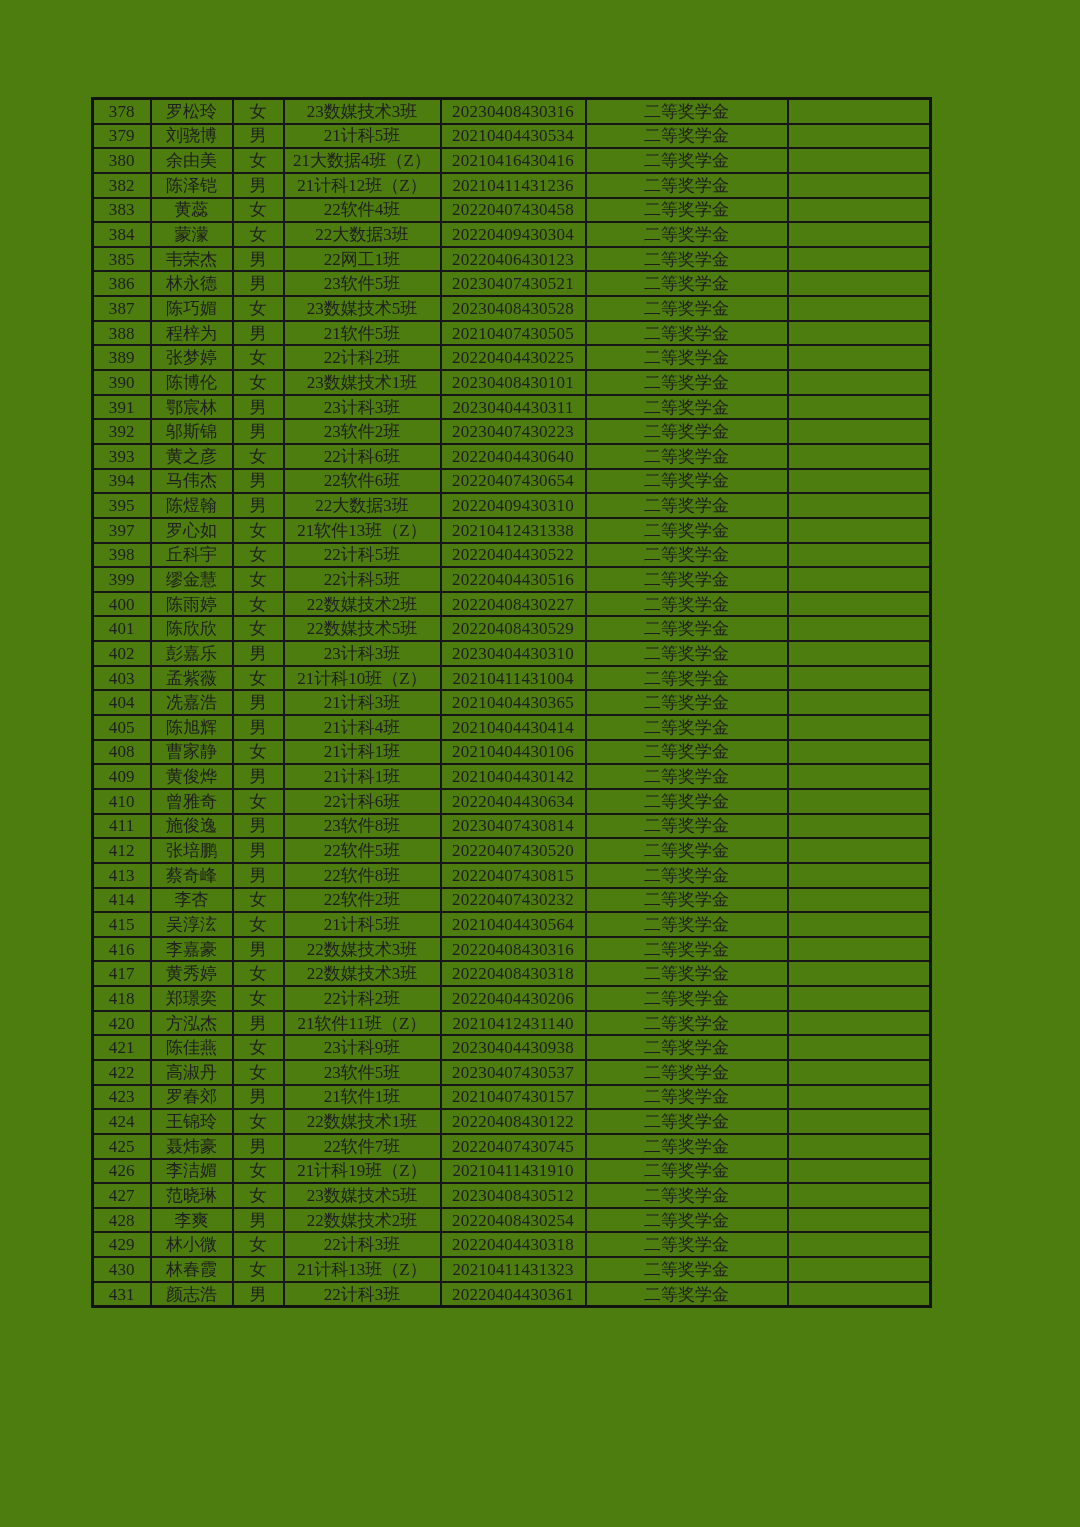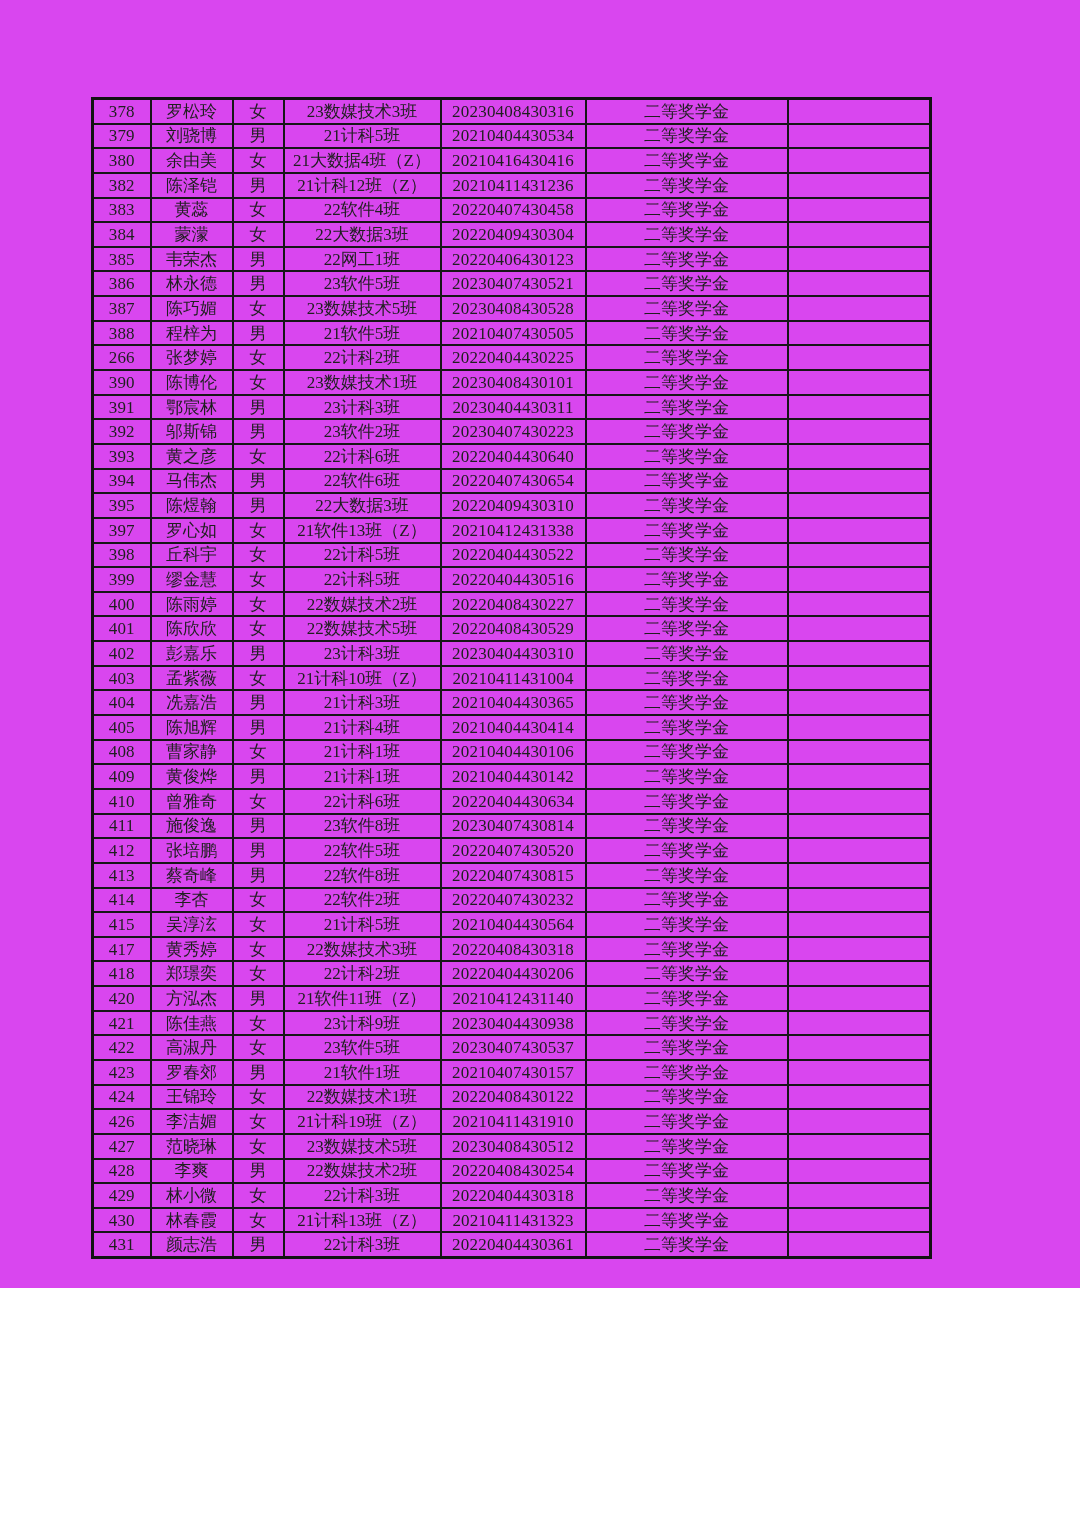--- a/index.html
+++ b/index.html
@@ -3,22 +3,22 @@
 <meta charset="utf-8">
 <style>
   html, body {
     margin: 0;
     padding: 0;
     background: #ffffff;
   }
   .page {
     position: relative;
     width: 1080px;
-    height: 1288px;
-    background: #d946ef;
+    height: 1527px;
+    background: #4d7c0f;
     overflow: hidden;
     font-family: "Liberation Serif", "DejaVu Serif", serif;
     color: #1f1f1f;
   }
   table.roster {
     position: absolute;
     left: 91px;
     top: 97px;
     width: 838px;
     border-collapse: collapse;
@@ -149,21 +149,21 @@
         <tr>
           <td class="c0">388</td>
           <td class="c1">程梓为</td>
           <td class="c2">男</td>
           <td class="c3">21软件5班</td>
           <td class="c4">20210407430505</td>
           <td class="c5">二等奖学金</td>
           <td class="c6"></td>
         </tr>
         <tr>
-          <td class="c0">266</td>
+          <td class="c0">389</td>
           <td class="c1">张梦婷</td>
           <td class="c2">女</td>
           <td class="c3">22计科2班</td>
           <td class="c4">20220404430225</td>
           <td class="c5">二等奖学金</td>
           <td class="c6"></td>
         </tr>
         <tr>
           <td class="c0">390</td>
           <td class="c1">陈博伦</td>
@@ -365,20 +365,29 @@
         <tr>
           <td class="c0">415</td>
           <td class="c1">吴淳泫</td>
           <td class="c2">女</td>
           <td class="c3">21计科5班</td>
           <td class="c4">20210404430564</td>
           <td class="c5">二等奖学金</td>
           <td class="c6"></td>
         </tr>
         <tr>
+          <td class="c0">416</td>
+          <td class="c1">李嘉豪</td>
+          <td class="c2">男</td>
+          <td class="c3">22数媒技术3班</td>
+          <td class="c4">20220408430316</td>
+          <td class="c5">二等奖学金</td>
+          <td class="c6"></td>
+        </tr>
+        <tr>
           <td class="c0">417</td>
           <td class="c1">黄秀婷</td>
           <td class="c2">女</td>
           <td class="c3">22数媒技术3班</td>
           <td class="c4">20220408430318</td>
           <td class="c5">二等奖学金</td>
           <td class="c6"></td>
         </tr>
         <tr>
           <td class="c0">418</td>
@@ -424,20 +433,29 @@
           <td class="c4">20210407430157</td>
           <td class="c5">二等奖学金</td>
           <td class="c6"></td>
         </tr>
         <tr>
           <td class="c0">424</td>
           <td class="c1">王锦玲</td>
           <td class="c2">女</td>
           <td class="c3">22数媒技术1班</td>
           <td class="c4">20220408430122</td>
+          <td class="c5">二等奖学金</td>
+          <td class="c6"></td>
+        </tr>
+        <tr>
+          <td class="c0">425</td>
+          <td class="c1">聂炜豪</td>
+          <td class="c2">男</td>
+          <td class="c3">22软件7班</td>
+          <td class="c4">20220407430745</td>
           <td class="c5">二等奖学金</td>
           <td class="c6"></td>
         </tr>
         <tr>
           <td class="c0">426</td>
           <td class="c1">李洁媚</td>
           <td class="c2">女</td>
           <td class="c3">21计科19班（Z）</td>
           <td class="c4">20210411431910</td>
           <td class="c5">二等奖学金</td>

